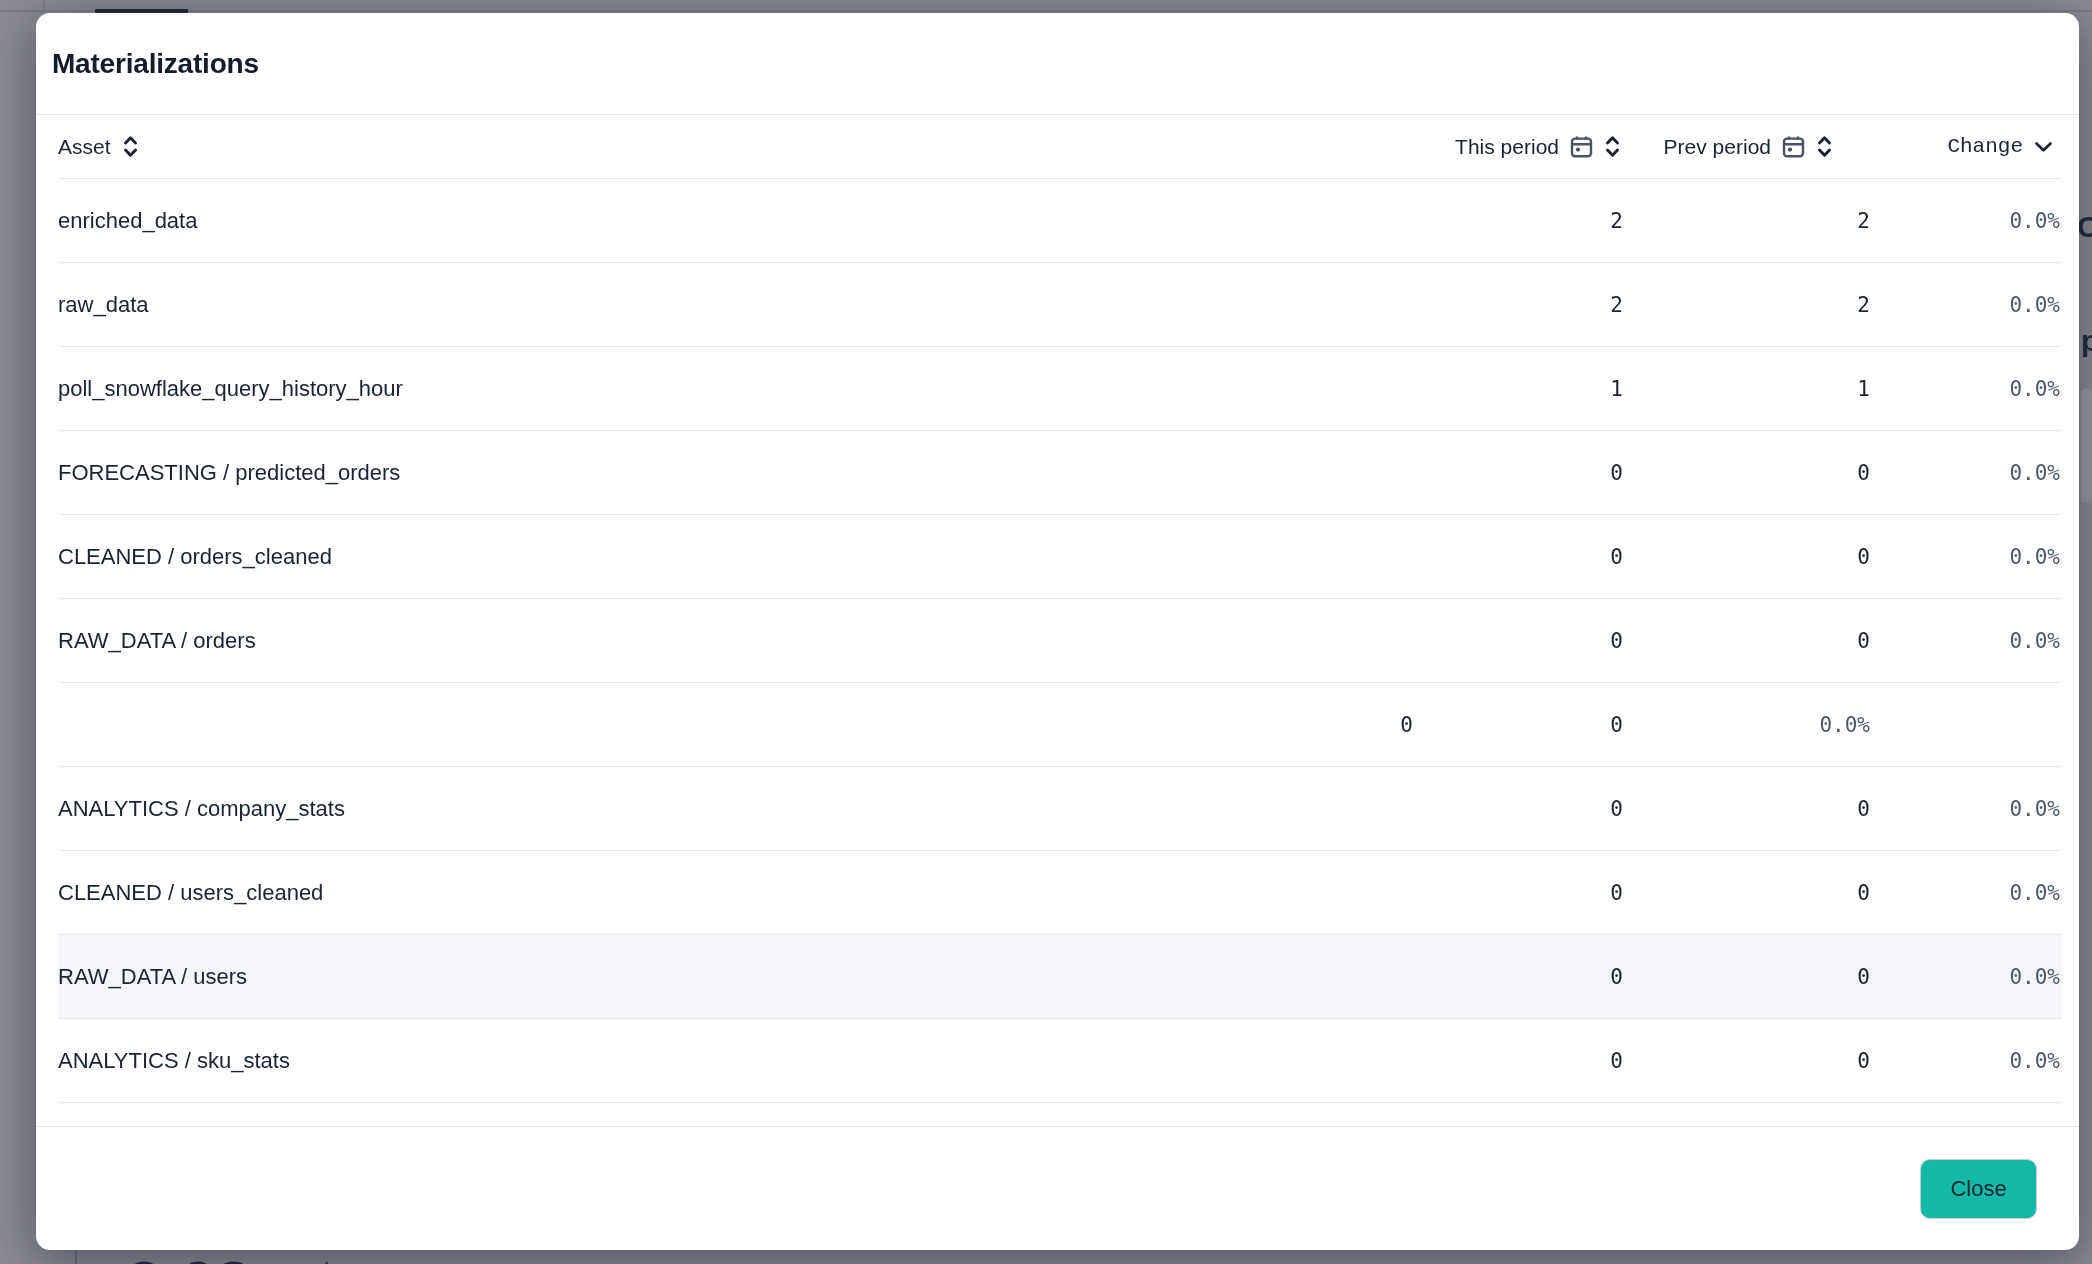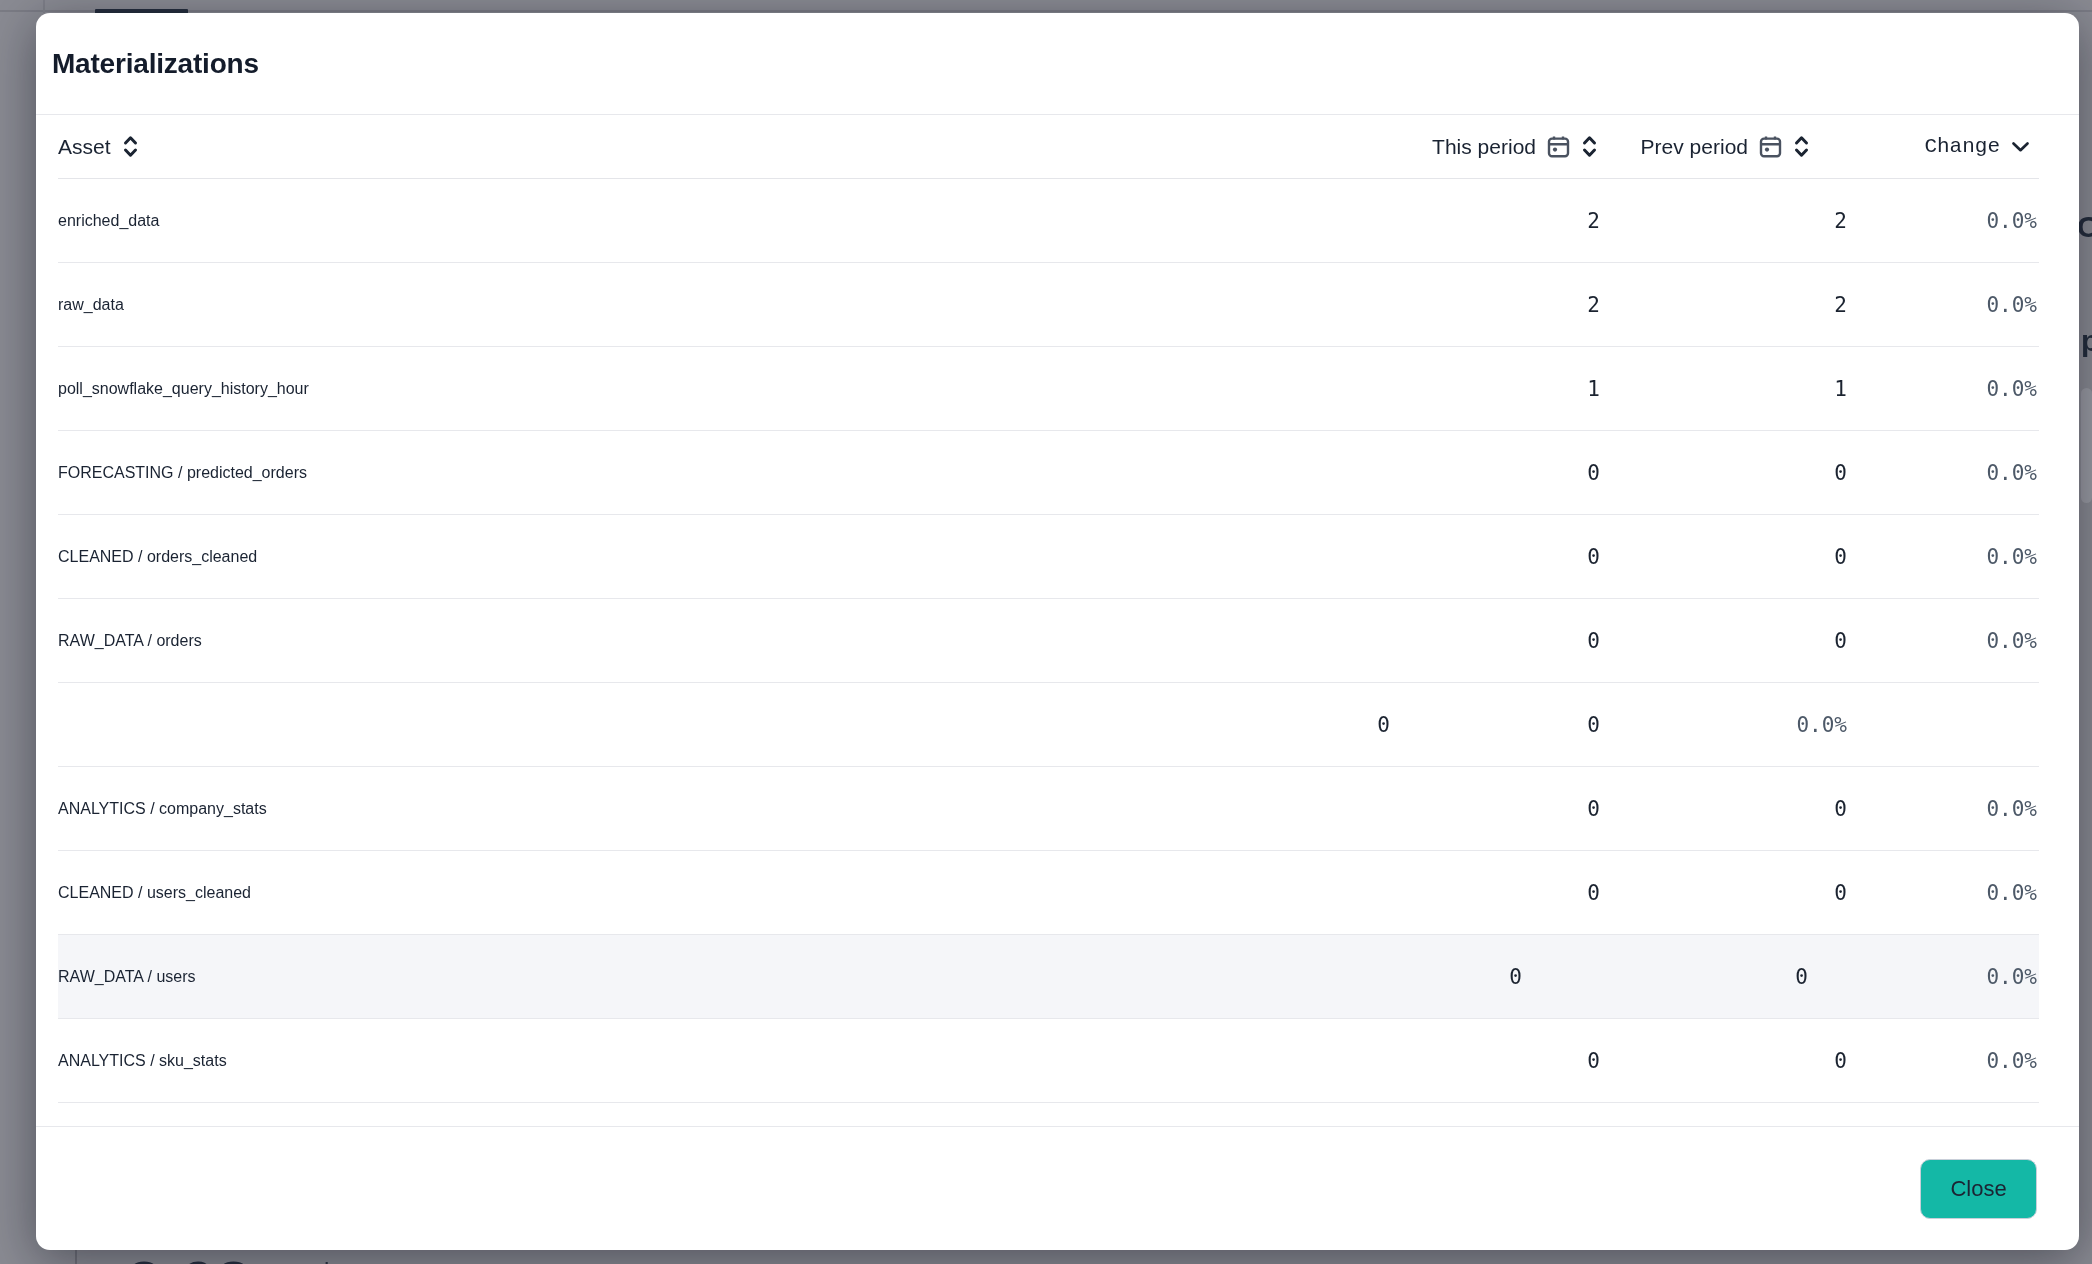--- a/index.html
+++ b/index.html
@@ -54,21 +54,21 @@
   }
   .modal-header { padding: 35px 16px 34px 16px; }
   .modal-title {
     font-size: 28px; font-weight: 700;
     color: #141c2b; letter-spacing: -0.2px;
   }
   .modal-body {
     flex: 1 1 auto;
     border-top: 1px solid var(--c-divider);
     overflow: hidden;
-    padding: 0 40px 21px 22px;
+    padding: 0 17px 21px 22px;
   }
   .grid-row {
     display: grid;
     grid-template-columns: 1fr 210px 247px 190px;
     align-items: center;
   }
   .thead-row {
     height: 64px;
     border-bottom: 1px solid #e4e5e9;
     font-size: 21px;
@@ -86,23 +86,23 @@
   .icon svg { display: block; }
   .sort-icon { color: #1b2432; cursor: pointer; }
   .calendar-icon { color: var(--c-icon-muted); cursor: pointer; }
   .chev-icon { color: #1b2432; cursor: pointer; }
 
   .data-row {
     height: 84px;
     border-bottom: 1px solid var(--c-divider);
     cursor: default;
   }
-  .data-row.highlighted { background: var(--c-row-highlight); gap: 39px; }
+  .data-row.highlighted { background: var(--c-row-highlight); }
   .cell-asset {
-    font-size: 16px; color: var(--c-text-primary);
+    font-size: 22px; color: var(--c-text-primary);
     white-space: nowrap; overflow: hidden; text-overflow: ellipsis;
   }
   .cell-num {
     font-family: "DejaVu Sans Mono", monospace;
     font-size: 21px; text-align: right; padding-right: 2px;
     color: #1b2330; white-space: nowrap;
   }
   .cell-change { color: var(--c-text-secondary); }
 
   .modal-footer {

